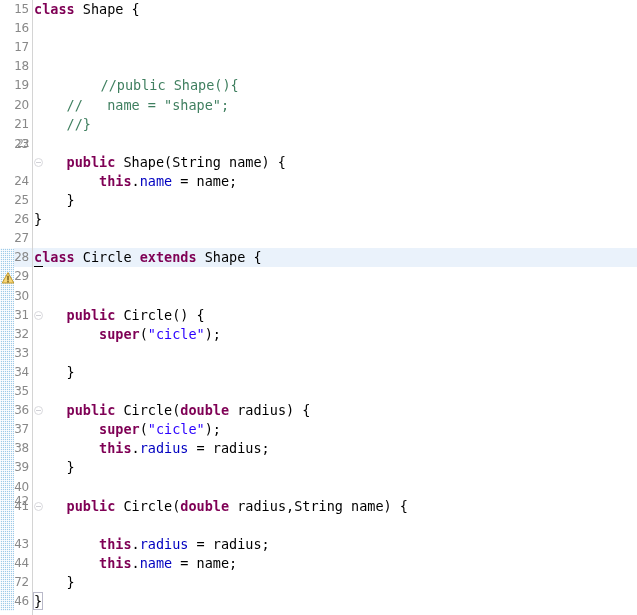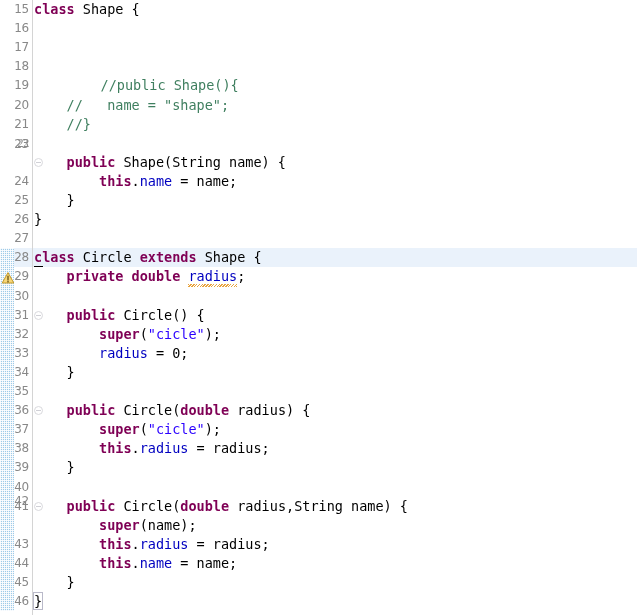--- a/index.html
+++ b/index.html
@@ -189,34 +189,31 @@
       <div class="row" style="top: 76.4px; margin-left: 34px;"><span class="txt"><span class="cmt">    //public Shape(){</span></span></div>
       <div class="row" style="top: 95.5px;"><span class="txt"><span class="cmt">    //   name = "shape";</span></span></div>
       <div class="row" style="top: 114.6px;"><span class="txt"><span class="cmt">    //}</span></span></div>
       <div class="row" style="top: 133.7px;"><span class="txt"></span></div>
       <div class="row" style="top: 152.8px;"><span class="txt"><span class="pl">    </span><span class="kw">public</span><span class="pl"> Shape(String name) {</span></span></div>
       <div class="row" style="top: 171.9px;"><span class="txt"><span class="pl">        </span><span class="kw">this</span><span class="pl">.</span><span class="fld">name</span><span class="pl"> = name;</span></span></div>
       <div class="row" style="top: 191px;"><span class="txt"><span class="pl">    }</span></span></div>
       <div class="row" style="top: 210.1px;"><span class="txt"><span class="pl">}</span></span></div>
       <div class="row" style="top: 229.2px;"><span class="txt"></span></div>
       <div class="row current" style="top: 248.3px;"><span class="txt"><span class="kw">class</span><span class="pl"> Circle </span><span class="kw">extends</span><span class="pl"> Shape {</span></span></div>
-      <div class="row" style="top: 267.4px;"><span class="txt"><span class="pl">    </span><span class="kw">private</span><span class="pl"> </span><span class="kw">double</span><span class="pl"> </span><span class="fld squig">radius</span><span class="pl">;</span></span></div>
       <div class="row" style="top: 286.5px;"><span class="txt"></span></div>
       <div class="row" style="top: 305.6px;"><span class="txt"><span class="pl">    </span><span class="kw">public</span><span class="pl"> Circle() {</span></span></div>
       <div class="row" style="top: 324.7px;"><span class="txt"><span class="pl">        </span><span class="kw">super</span><span class="pl">(</span><span class="str">"cicle"</span><span class="pl">);</span></span></div>
-      <div class="row" style="top: 343.8px;"><span class="txt"><span class="pl">        </span><span class="fld">radius</span><span class="pl"> = </span><span class="num">0</span><span class="pl">;</span></span></div>
       <div class="row" style="top: 362.9px;"><span class="txt"><span class="pl">    }</span></span></div>
       <div class="row" style="top: 382px;"><span class="txt"></span></div>
       <div class="row" style="top: 401.1px;"><span class="txt"><span class="pl">    </span><span class="kw">public</span><span class="pl"> Circle(</span><span class="kw">double</span><span class="pl"> radius) {</span></span></div>
       <div class="row" style="top: 420.2px;"><span class="txt"><span class="pl">        </span><span class="kw">super</span><span class="pl">(</span><span class="str">"cicle"</span><span class="pl">);</span></span></div>
       <div class="row" style="top: 439.3px;"><span class="txt"><span class="pl">        </span><span class="kw">this</span><span class="pl">.</span><span class="fld">radius</span><span class="pl"> = radius;</span></span></div>
       <div class="row" style="top: 458.4px;"><span class="txt"><span class="pl">    }</span></span></div>
       <div class="row" style="top: 477.5px;"><span class="txt"></span></div>
       <div class="row" style="top: 496.6px;"><span class="txt"><span class="pl">    </span><span class="kw">public</span><span class="pl"> Circle(</span><span class="kw">double</span><span class="pl"> radius,String name) {</span></span></div>
-      <div class="row" style="top: 515.7px;"><span class="txt"><span class="pl">        </span><span class="kw">super</span><span class="pl">(name);</span></span></div>
       <div class="row" style="top: 534.8px;"><span class="txt"><span class="pl">        </span><span class="kw">this</span><span class="pl">.</span><span class="fld">radius</span><span class="pl"> = radius;</span></span></div>
       <div class="row" style="top: 553.9px;"><span class="txt"><span class="pl">        </span><span class="kw">this</span><span class="pl">.</span><span class="fld">name</span><span class="pl"> = name;</span></span></div>
       <div class="row" style="top: 573px;"><span class="txt"><span class="pl">    }</span></span></div>
       <div class="row" style="top: 592.1px;"><span class="txt"><span class="pl brace-box">}</span></span></div>
     </div>
 
   <div id="change-bar">
       <div class="changed" style="top: 248.3px; height: 362.9px;"></div>
     </div>
 
@@ -244,21 +241,21 @@
       <div class="ln" style="top: 382px;">35</div>
       <div class="ln" style="top: 401.1px;">36</div>
       <div class="ln" style="top: 420.2px;">37</div>
       <div class="ln" style="top: 439.3px;">38</div>
       <div class="ln" style="top: 458.4px;">39</div>
       <div class="ln" style="top: 477.5px;">40</div>
       <div class="ln" style="top: 496.6px;">41</div>
       <div class="ln" style="top: 492px;">42</div>
       <div class="ln" style="top: 534.8px;">43</div>
       <div class="ln" style="top: 553.9px;">44</div>
-      <div class="ln" style="top: 573px;">45</div>
+      <div class="ln" style="top: 573px;">72</div>
       <div class="ln" style="top: 592.1px;">46</div>
     </div>
 
 <div class="fold" style="top: 157.8px;"></div>
     <div class="fold" style="top: 310.6px;"></div>
     <div class="fold" style="top: 406.1px;"></div>
     <div class="fold" style="top: 501.6px;"></div>
     <div class="warn-icon" style="top: 270.4px;"><svg viewBox="0 0 14 14" width="14" height="14">
         <path d="M7 1.6 L12.8 12 L1.2 12 Z" fill="#f6d77a" stroke="#c79a28" stroke-width="1" stroke-linejoin="round"></path>
         <path d="M7 5.1 L7 8.7 M7 10.1 L7 10.9" stroke="#5a4408" stroke-width="1.2" stroke-linecap="round"></path>

